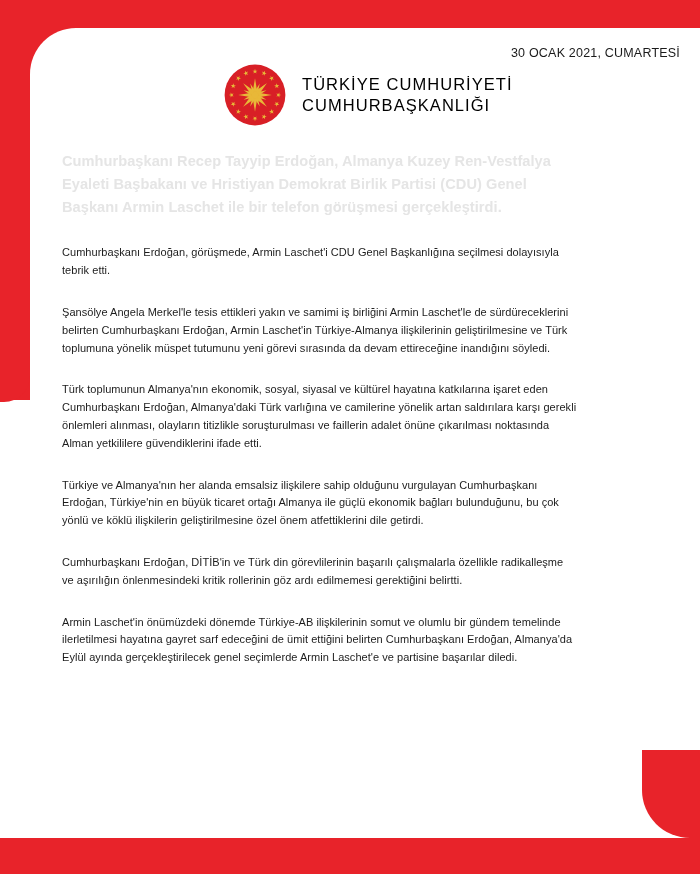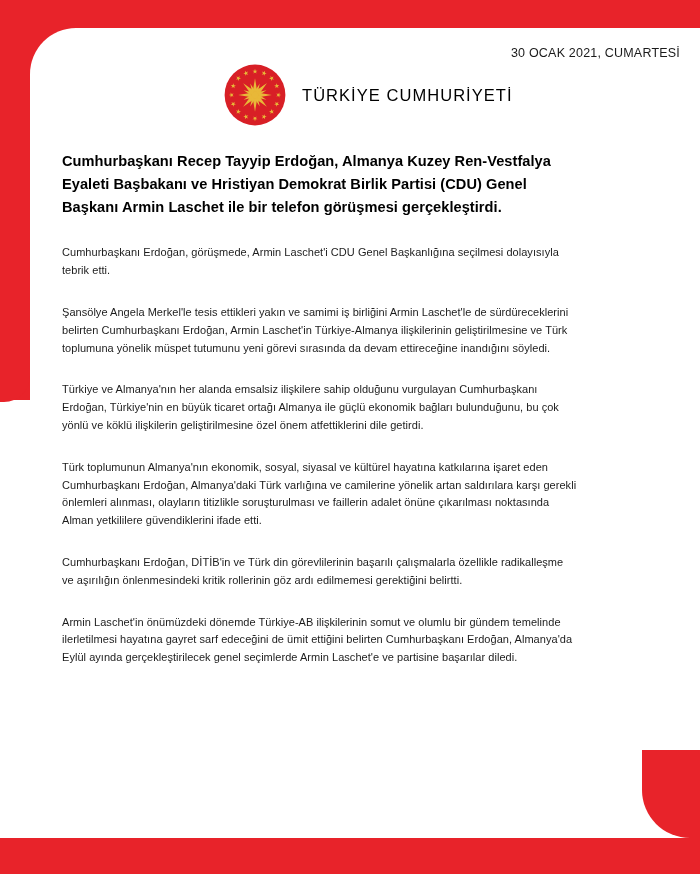--- a/index.html
+++ b/index.html
@@ -131,21 +131,21 @@
     position:absolute;
     left:62px;
     top:150px;
     width:516px;
   }
 
   #headline {
     font-size:14.6px;
     font-weight:700;
     line-height:1.56;
-    color:#000000;
+    color:#e5e5e5;
     letter-spacing:0.05px;
     margin-bottom:26px;
   }
 
   .body-paragraph {
     font-size:11px;
     font-weight:400;
     line-height:1.62;
     color:#1c1c1c;
     letter-spacing:0.04px;
@@ -277,28 +277,29 @@
             <g transform="rotate(337.5) translate(0,-38)">
                 <polygon points="0,-4.3 1.0,-1.3 4.1,-1.3 1.6,0.5 2.5,3.5 0,1.7 -2.5,3.5 -1.6,0.5 -4.1,-1.3 -1.0,-1.3"></polygon>
               </g>
           </g>
         </g>
       </svg>
     </div>
 
     <div id="brand-title">
       <span class="brand-line">TÜRKİYE CUMHURİYETİ</span>
+      <span class="brand-line">CUMHURBAŞKANLIĞI</span>
     </div>
 
   </div>
 </div>
 
 <div id="press-release-body">
   <div id="headline">Cumhurbaşkanı Recep Tayyip Erdoğan, Almanya Kuzey Ren-Vestfalya Eyaleti Başbakanı ve Hristiyan Demokrat Birlik Partisi (CDU) Genel Başkanı Armin Laschet ile bir telefon görüşmesi gerçekleştirdi.</div>
   <div id="paragraph-list">
       <p class="body-paragraph">Cumhurbaşkanı Erdoğan, görüşmede, Armin Laschet'i CDU Genel Başkanlığına seçilmesi dolayısıyla tebrik etti.</p>
       <p class="body-paragraph">Şansölye Angela Merkel'le tesis ettikleri yakın ve samimi iş birliğini Armin Laschet'le de sürdüreceklerini belirten Cumhurbaşkanı Erdoğan, Armin Laschet'in Türkiye-Almanya ilişkilerinin geliştirilmesine ve Türk toplumuna yönelik müspet tutumunu yeni görevi sırasında da devam ettireceğine inandığını söyledi.</p>
+      <p class="body-paragraph">Türk toplumunun Almanya'nın ekonomik, sosyal, siyasal ve kültürel hayatına katkılarına işaret eden Cumhurbaşkanı Erdoğan, Almanya'daki Türk varlığına ve camilerine yönelik artan saldırılara karşı gerekli önlemleri alınması, olayların titizlikle soruşturulması ve faillerin adalet önüne çıkarılması noktasında Alman yetkililere güvendiklerini ifade etti.</p>
       <p class="body-paragraph">Türkiye ve Almanya'nın her alanda emsalsiz ilişkilere sahip olduğunu vurgulayan Cumhurbaşkanı Erdoğan, Türkiye'nin en büyük ticaret ortağı Almanya ile güçlü ekonomik bağları bulunduğunu, bu çok yönlü ve köklü ilişkilerin geliştirilmesine özel önem atfettiklerini dile getirdi.</p>
-      <p class="body-paragraph">Türk toplumunun Almanya'nın ekonomik, sosyal, siyasal ve kültürel hayatına katkılarına işaret eden Cumhurbaşkanı Erdoğan, Almanya'daki Türk varlığına ve camilerine yönelik artan saldırılara karşı gerekli önlemleri alınması, olayların titizlikle soruşturulması ve faillerin adalet önüne çıkarılması noktasında Alman yetkililere güvendiklerini ifade etti.</p>
       <p class="body-paragraph">Cumhurbaşkanı Erdoğan, DİTİB'in ve Türk din görevlilerinin başarılı çalışmalarla özellikle radikalleşme ve aşırılığın önlenmesindeki kritik rollerinin göz ardı edilmemesi gerektiğini belirtti.</p>
       <p class="body-paragraph">Armin Laschet'in önümüzdeki dönemde Türkiye-AB ilişkilerinin somut ve olumlu bir gündem temelinde ilerletilmesi hayatına gayret sarf edeceğini de ümit ettiğini belirten Cumhurbaşkanı Erdoğan, Almanya'da Eylül ayında gerçekleştirilecek genel seçimlerde Armin Laschet'e ve partisine başarılar diledi.</p>
     </div>
 </div>
 
 </body></html>

